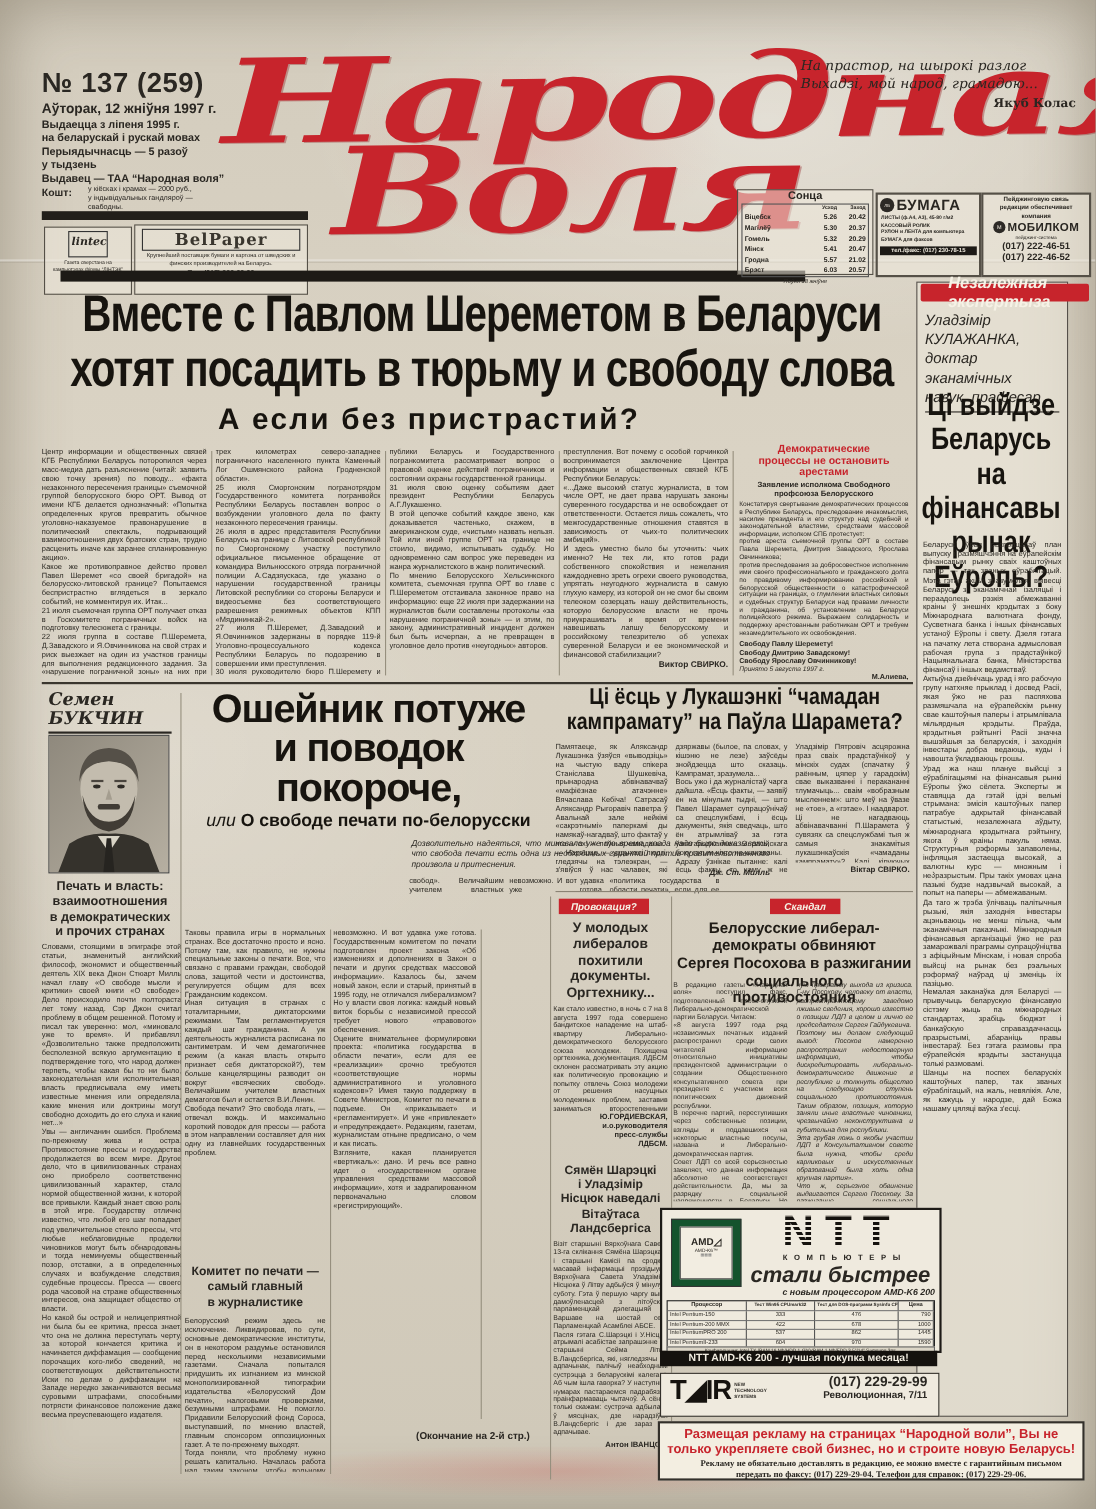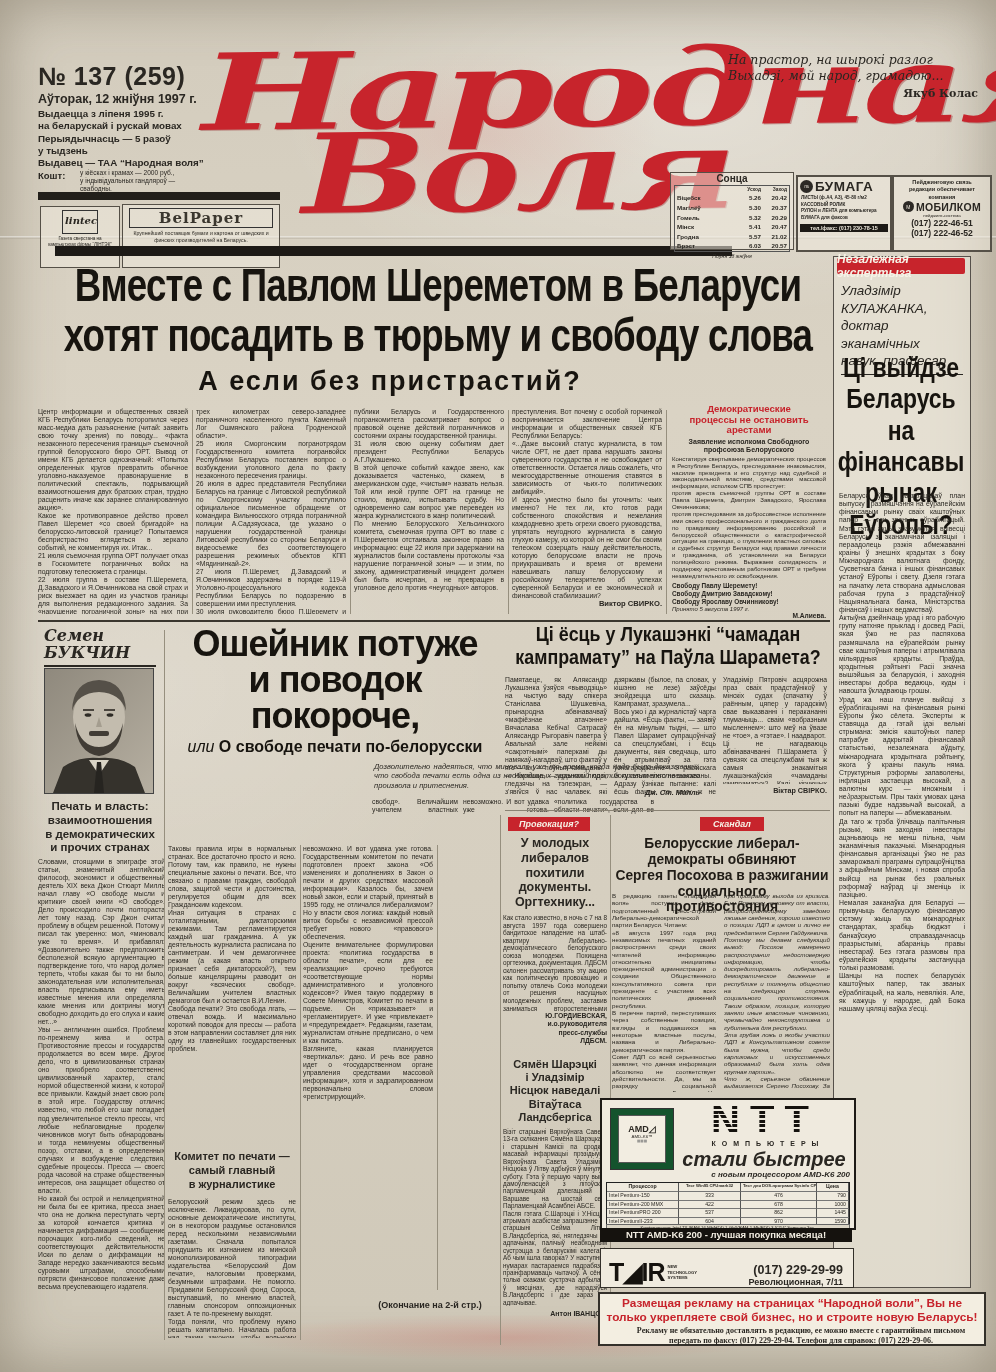--- a/index.html
+++ b/index.html
@@ -180,21 +180,21 @@
 Свободу Ярославу Овчинникову!</div>
     <div class="it" style="font-size:6px;">Принято 5 августа 1997 г.</div>
     <div class="bold rt" style="font-size:6.6px;line-height:1.2;white-space:pre-line;">М.Алиева,
 председатель Свободного профсоюза
 Белорусского.</div>
   </div>
 
   <div class="hrule" style="left:38px;top:620px;width:792px;"></div>
 
   <div class="abs" style="left:833px;top:256px;width:136px;height:1030px;border:1.5px solid #55504a;background:rgba(240,235,223,.5);"></div>
-  <div class="redlabel" style="left:837px;top:258px;width:128px;height:16px;font-size:12px;border-radius:2px;">Незалежная экспертыза</div>
+  <div class="redlabel" style="left:837px;top:258px;width:128px;height:16px;font-size:15px;border-radius:2px;padding-left:25px;">Незалежная экспертыза</div>
   <div class="abs it" style="left:841px;top:282px;width:122px;font-size:13.5px;line-height:1.3;white-space:pre-line;border-bottom:1.5px solid #2a2722;padding-bottom:4px;">Уладзімір
 КУЛАЖАНКА,
 доктар эканамічных
 навук, прафесар</div>
   <div class="abs" style="left:835px;top:352px;width:132px;">
     <div class="bold cond ctr" style="width:160px;margin-left:-14px;transform:scaleX(0.82);font-size:28px;line-height:1.12;color:#17140f;white-space:pre-line;">Ці выйдзе
 Беларусь
 на фінансавы
 рынак Еўропы?</div>
   </div>
@@ -353,21 +353,21 @@
         <div class="rt">1590</div>
       <div class="ntt-row-b">AMD-K6 200 MMX</div>
         <div class="ctr ntt-row-b">501</div>
         <div class="ctr ntt-row-b">1188</div>
         <div class="rt ntt-row-b">920</div>
     </div>
     <div class="abs ctr" style="left:4px;top:124px;width:242px;font-size:4.4px;background:#dcd6c7;border:1px solid #666;">Конфигурация: Intel TX /RAM 16 Mb/HDD 1 Gb/VRAM 1 Mb/FDD 3,5”/14” Samsung  3ns.</div>
   </div>
   <div class="abs" style="left:600px;top:1228px;width:252px;height:14px;background:#15120e;color:#f2ede1;font-weight:bold;font-size:9.5px;text-align:center;line-height:14px;">NTT AMD-K6 200  -  лучшая покупка месяца!</div>
 
-  <div class="abs" style="left:600px;top:1248px;width:252px;height:38px;border:1.5px solid #33302a;background:#efeade;display:flex;align-items:flex-end;">
+  <div class="abs" style="left:600px;top:1248px;width:252px;height:38px;border:1.5px solid #33302a;background:#efeade;display:flex;align-items:flex-start;">
     <div style="display:flex;align-items:center;gap:3px;padding-left:8px;">
       <span class="bold" style="font-size:25px;letter-spacing:-1px;color:#15120e;">T◢IR</span>
       <span class="bold" style="font-size:4.2px;line-height:1.3;white-space:pre-line;">NEW
 TECHNOLOGY
 SYSTEMS</span>
     </div>
     <div style="margin-left:auto;padding-right:10px;text-align:right;">
       <div class="bold" style="font-size:12.5px;">(017) 229-29-99</div>
       <div class="bold" style="font-size:9px;">Революционная, 7/11</div>
     </div>

